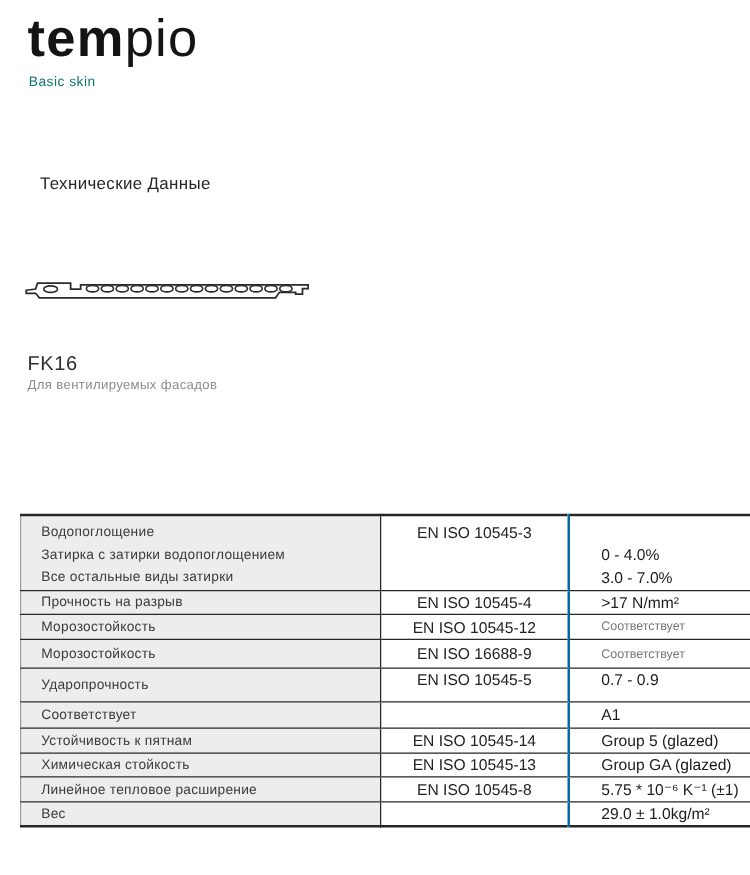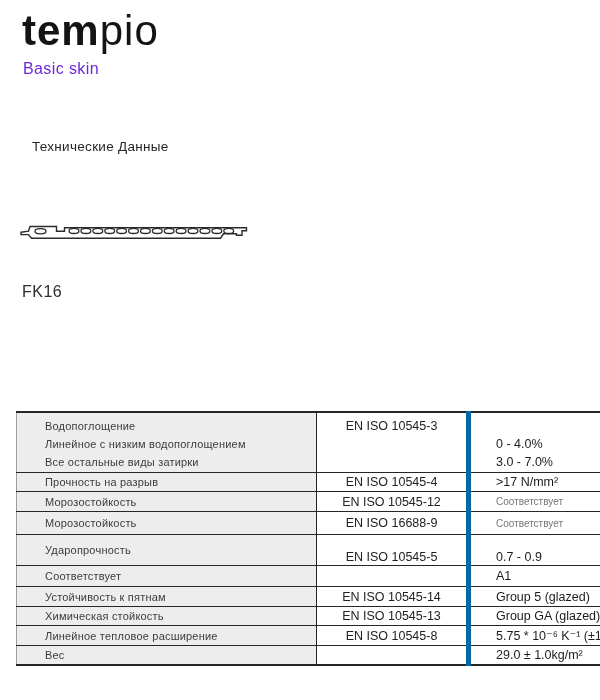--- a/index.html
+++ b/index.html
@@ -2,40 +2,40 @@
 <html><head>
 <meta charset="utf-8">
 <style>
   html,body{margin:0;padding:0;background:#fff;}
   body{font-family:"Liberation Sans","DejaVu Sans",sans-serif;color:#1d1d1d;}
   .page{position:relative;width:600px;height:700px;background:#ffffff;overflow:hidden;}
 
   .logo{position:absolute;left:22px;top:8px;font-size:42px;line-height:1.1;letter-spacing:1px;color:#141414;text-align:right;}
   .logo .b{font-weight:700;}
   .logo .l{font-weight:400;}
-  .subtitle{position:absolute;left:23px;top:60px;font-size:16px;letter-spacing:.4px;color:#6d28d9;}
+  .subtitle{position:absolute;left:23px;top:60px;font-size:11px;letter-spacing:.4px;color:#0f766e;}
 
   .heading{position:absolute;left:32px;top:139px;font-size:13.5px;letter-spacing:.3px;color:#262626;
            text-underline-offset:3px;cursor:pointer;}
 
   .drawing{position:absolute;left:18px;top:213px;width:232px;height:32px;}
 
   .code{position:absolute;left:22px;top:283px;font-size:16px;letter-spacing:.5px;color:#2e2e2e;}
   .desc{position:absolute;left:22px;top:302px;font-size:10.5px;letter-spacing:.3px;color:#8d8d8d;}
 
   table.spec{position:absolute;left:16px;top:411px;width:571px;table-layout:fixed;
              border-collapse:collapse;
              border-top:2px solid #262626;border-bottom:2px solid #262626;
              border-left:1px solid #9e9e9e;border-right:1px solid #9e9e9e;}
   .spec td{border-top:1.5px solid #262626;vertical-align:middle;overflow:hidden;}
-  .spec td.c1{width:270px;background:#ededed;padding-left:28px;font-size:11px;color:#3c3c3c;letter-spacing:.2px;border-right:1px solid #262626;}
-  .spec td.c2{width:147px;text-align:center;font-size:12.5px;color:#222;border-right:5px solid #0369a1;}
+  .spec td.c1{width:270px;background:#ededed;padding-left:16px;font-size:11px;color:#3c3c3c;letter-spacing:.2px;border-right:1px solid #262626;}
+  .spec td.c2{width:147px;text-align:center;font-size:12.5px;color:#222;border-right:2px solid #0369a1;}
   .spec td.c3{width:154px;padding-left:25px;font-size:12.5px;color:#1c1c1c;}
   .spec td.muted{font-size:10px;color:#757575;}
-  .spec td.vtop{vertical-align:top;padding-top:15px;}
+  .spec td.vtop{vertical-align:top;padding-top:2px;}
   .ln{line-height:18px;min-height:18px;}
   .r1 td{vertical-align:top;}
   .r1 td.c1{padding-top:4px;}
   .r1 td.c2{padding-top:6px;}
   .r1 td.c3{padding-top:4px;}
 </style>
 </head>
 <body>
 
 <div class="page">
@@ -61,27 +61,28 @@
     <ellipse cx="139.3" cy="17.9" rx="4.9" ry="2.6" fill="#fff" stroke="#2b2b2b" stroke-width="1.3"></ellipse>
     <ellipse cx="151.2" cy="17.9" rx="4.9" ry="2.6" fill="#fff" stroke="#2b2b2b" stroke-width="1.3"></ellipse>
     <ellipse cx="163.1" cy="17.9" rx="4.9" ry="2.6" fill="#fff" stroke="#2b2b2b" stroke-width="1.3"></ellipse>
     <ellipse cx="175" cy="17.9" rx="4.9" ry="2.6" fill="#fff" stroke="#2b2b2b" stroke-width="1.3"></ellipse>
     <ellipse cx="186.9" cy="17.9" rx="4.9" ry="2.6" fill="#fff" stroke="#2b2b2b" stroke-width="1.3"></ellipse>
     <ellipse cx="198.8" cy="17.9" rx="4.9" ry="2.6" fill="#fff" stroke="#2b2b2b" stroke-width="1.3"></ellipse>
     <ellipse cx="210.7" cy="17.9" rx="4.9" ry="2.6" fill="#fff" stroke="#2b2b2b" stroke-width="1.3"></ellipse>
   </svg>
 
   <div class="code">FK16</div>
+  <div class="desc">Для вентилируемых фасадов</div>
 
   <table class="spec">
     <tbody>
       <tr class="r1" style="height:57px;">
         <td class="c1">
           <div class="ln">Водопоглощение</div>
-          <div class="ln">Линейное с низким водопоглощением</div>
+          <div class="ln">Затирка с затирки водопоглощением</div>
           <div class="ln">Все остальные виды затирки</div>
         </td>
         <td class="c2">EN ISO 10545-3</td>
         <td class="c3">
           <div class="ln"></div>
           <div class="ln">0 - 4.0%</div>
           <div class="ln">3.0 - 7.0%</div>
         </td>
       </tr>
       <tr style="height:19px;">

